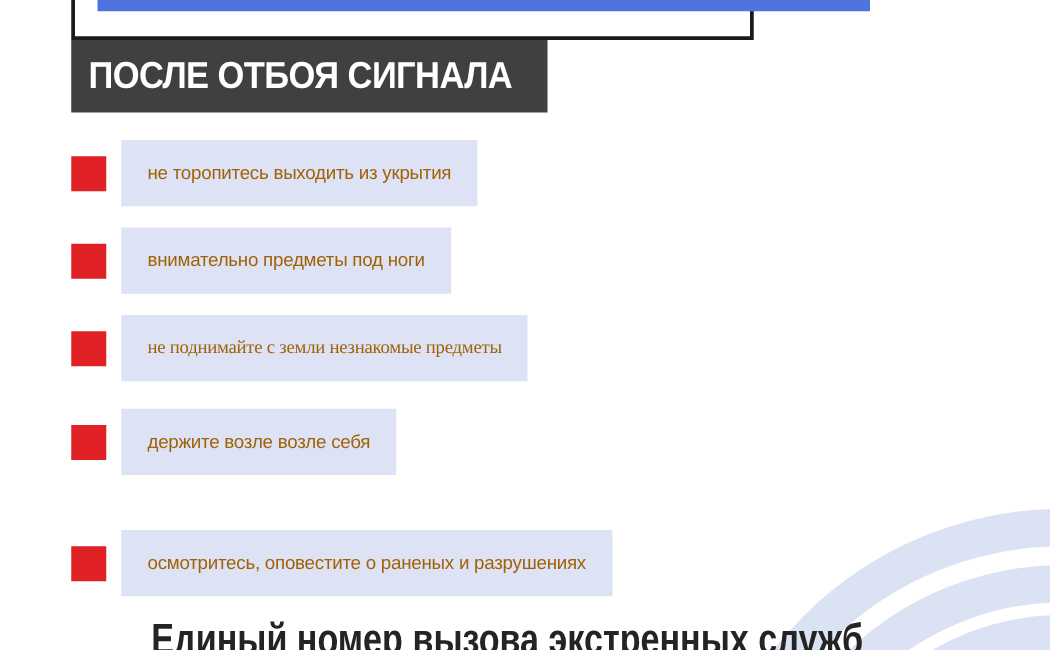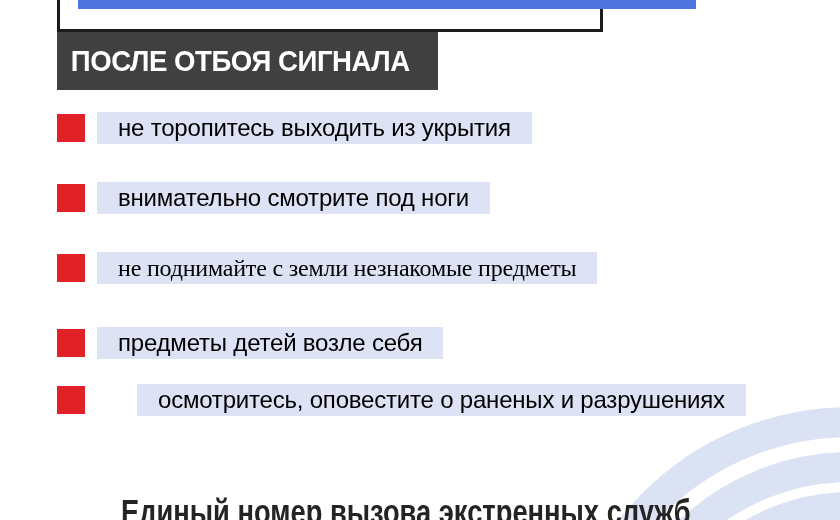--- a/index.html
+++ b/index.html
@@ -54,35 +54,35 @@
     position: absolute;
     left: 57px;
     display: flex;
     align-items: center;
     z-index: 4;
   }
   .row-1 { top: 112px; }
   .row-2 { top: 182px; }
   .row-3 { top: 252px; font-family: Liberation Serif, serif; }
   .row-4 { top: 327px; }
-  .row-5 { top: 384px; gap: 40px; }
+  .row-5 { top: 424px; }
   .bullet {
     width: 28px; height: 28px;
     background: #e02125;
     flex: none;
     margin-right: 12px;
   }
   .pill {
     background: #dde3f5;
-    height: 32px;
+    height: 53px;
     display: flex;
     align-items: center;
     padding: 0 21px;
-    font-size: 24px;
-    color: #000000;
+    font-size: 15px;
+    color: #a16207;
     letter-spacing: -0.2px;
     white-space: nowrap;
   }
 
   
   .arcs {
     position: absolute;
     right: 0; bottom: 0;
     z-index: 0;
   }
@@ -109,29 +109,29 @@
 <div class="header-box">
   <span class="title">ПОСЛЕ ОТБОЯ СИГНАЛА</span>
 </div>
 
 <div class="row row-1">
   <span class="bullet"></span>
   <span class="pill">не торопитесь выходить из укрытия</span>
 </div>
 <div class="row row-2">
   <span class="bullet"></span>
-  <span class="pill">внимательно смотрите под ноги</span>
+  <span class="pill">внимательно предметы под ноги</span>
 </div>
 <div class="row row-3">
   <span class="bullet"></span>
   <span class="pill">не поднимайте с земли незнакомые предметы</span>
 </div>
 <div class="row row-4">
   <span class="bullet"></span>
-  <span class="pill">предметы детей возле себя</span>
+  <span class="pill">держите возле возле себя</span>
 </div>
 <div class="row row-5">
   <span class="bullet"></span>
   <span class="pill">осмотритесь, оповестите о раненых и разрушениях</span>
 </div>
 
 <svg class="arcs" width="290" height="195" viewBox="550 325 290 195" xmlns="http://www.w3.org/2000/svg">
   <circle cx="850" cy="700" r="278" fill="none" stroke="#dbe2f4" stroke-width="30"></circle>
   <circle cx="850" cy="700" r="233" fill="none" stroke="#dbe2f4" stroke-width="30"></circle>
   <circle cx="850" cy="700" r="193" fill="none" stroke="#dbe2f4" stroke-width="30"></circle>

